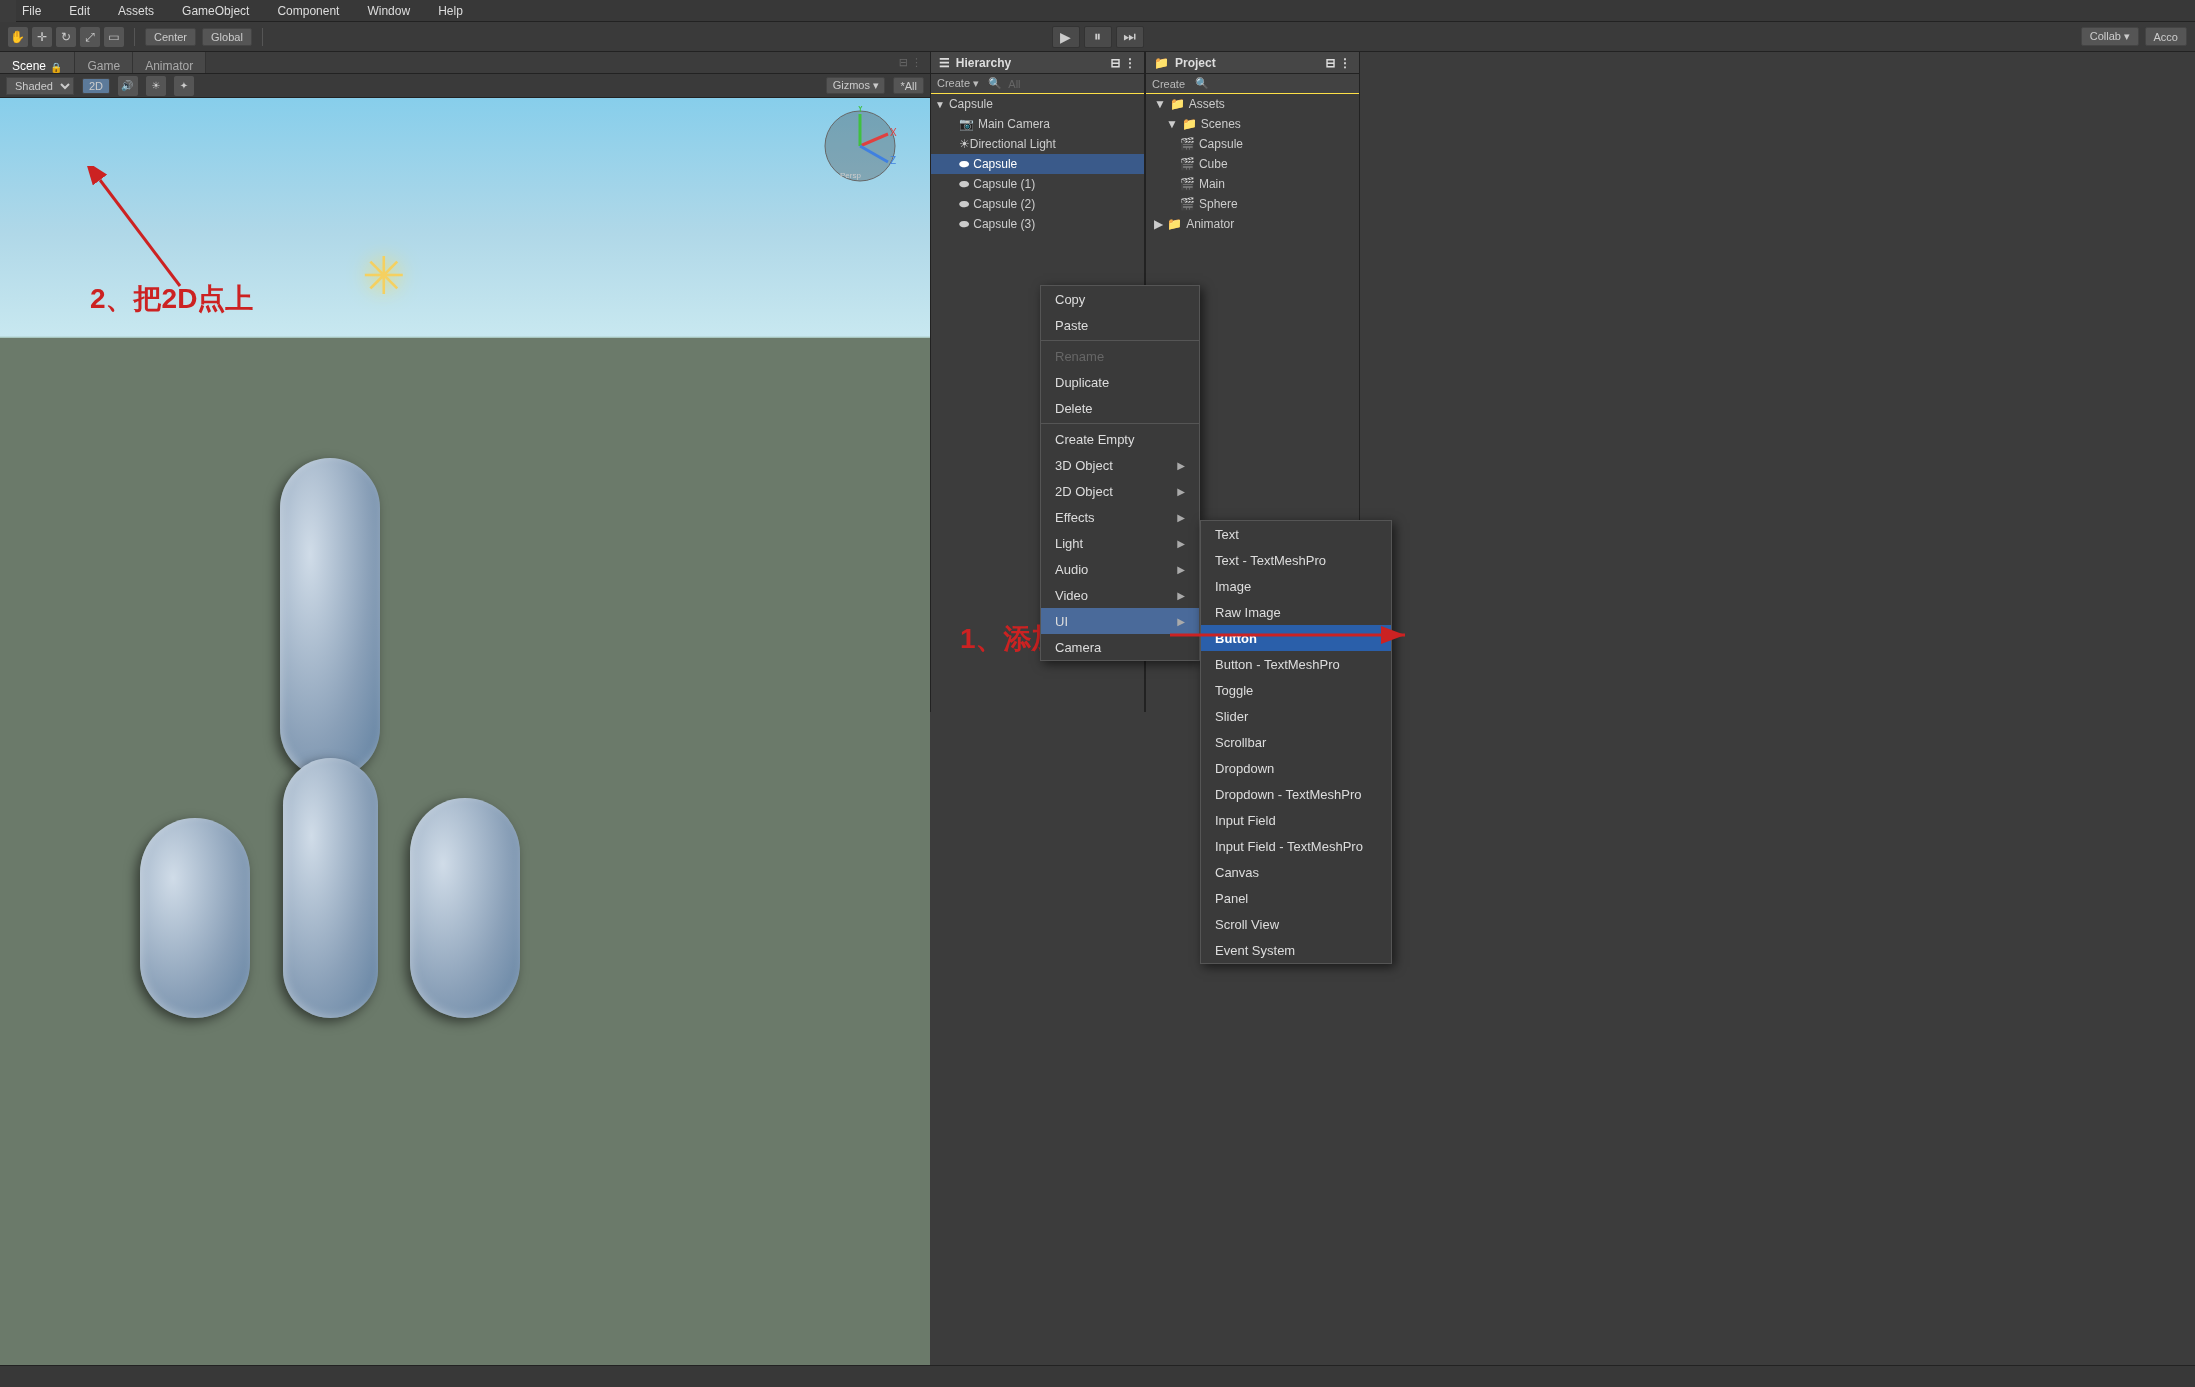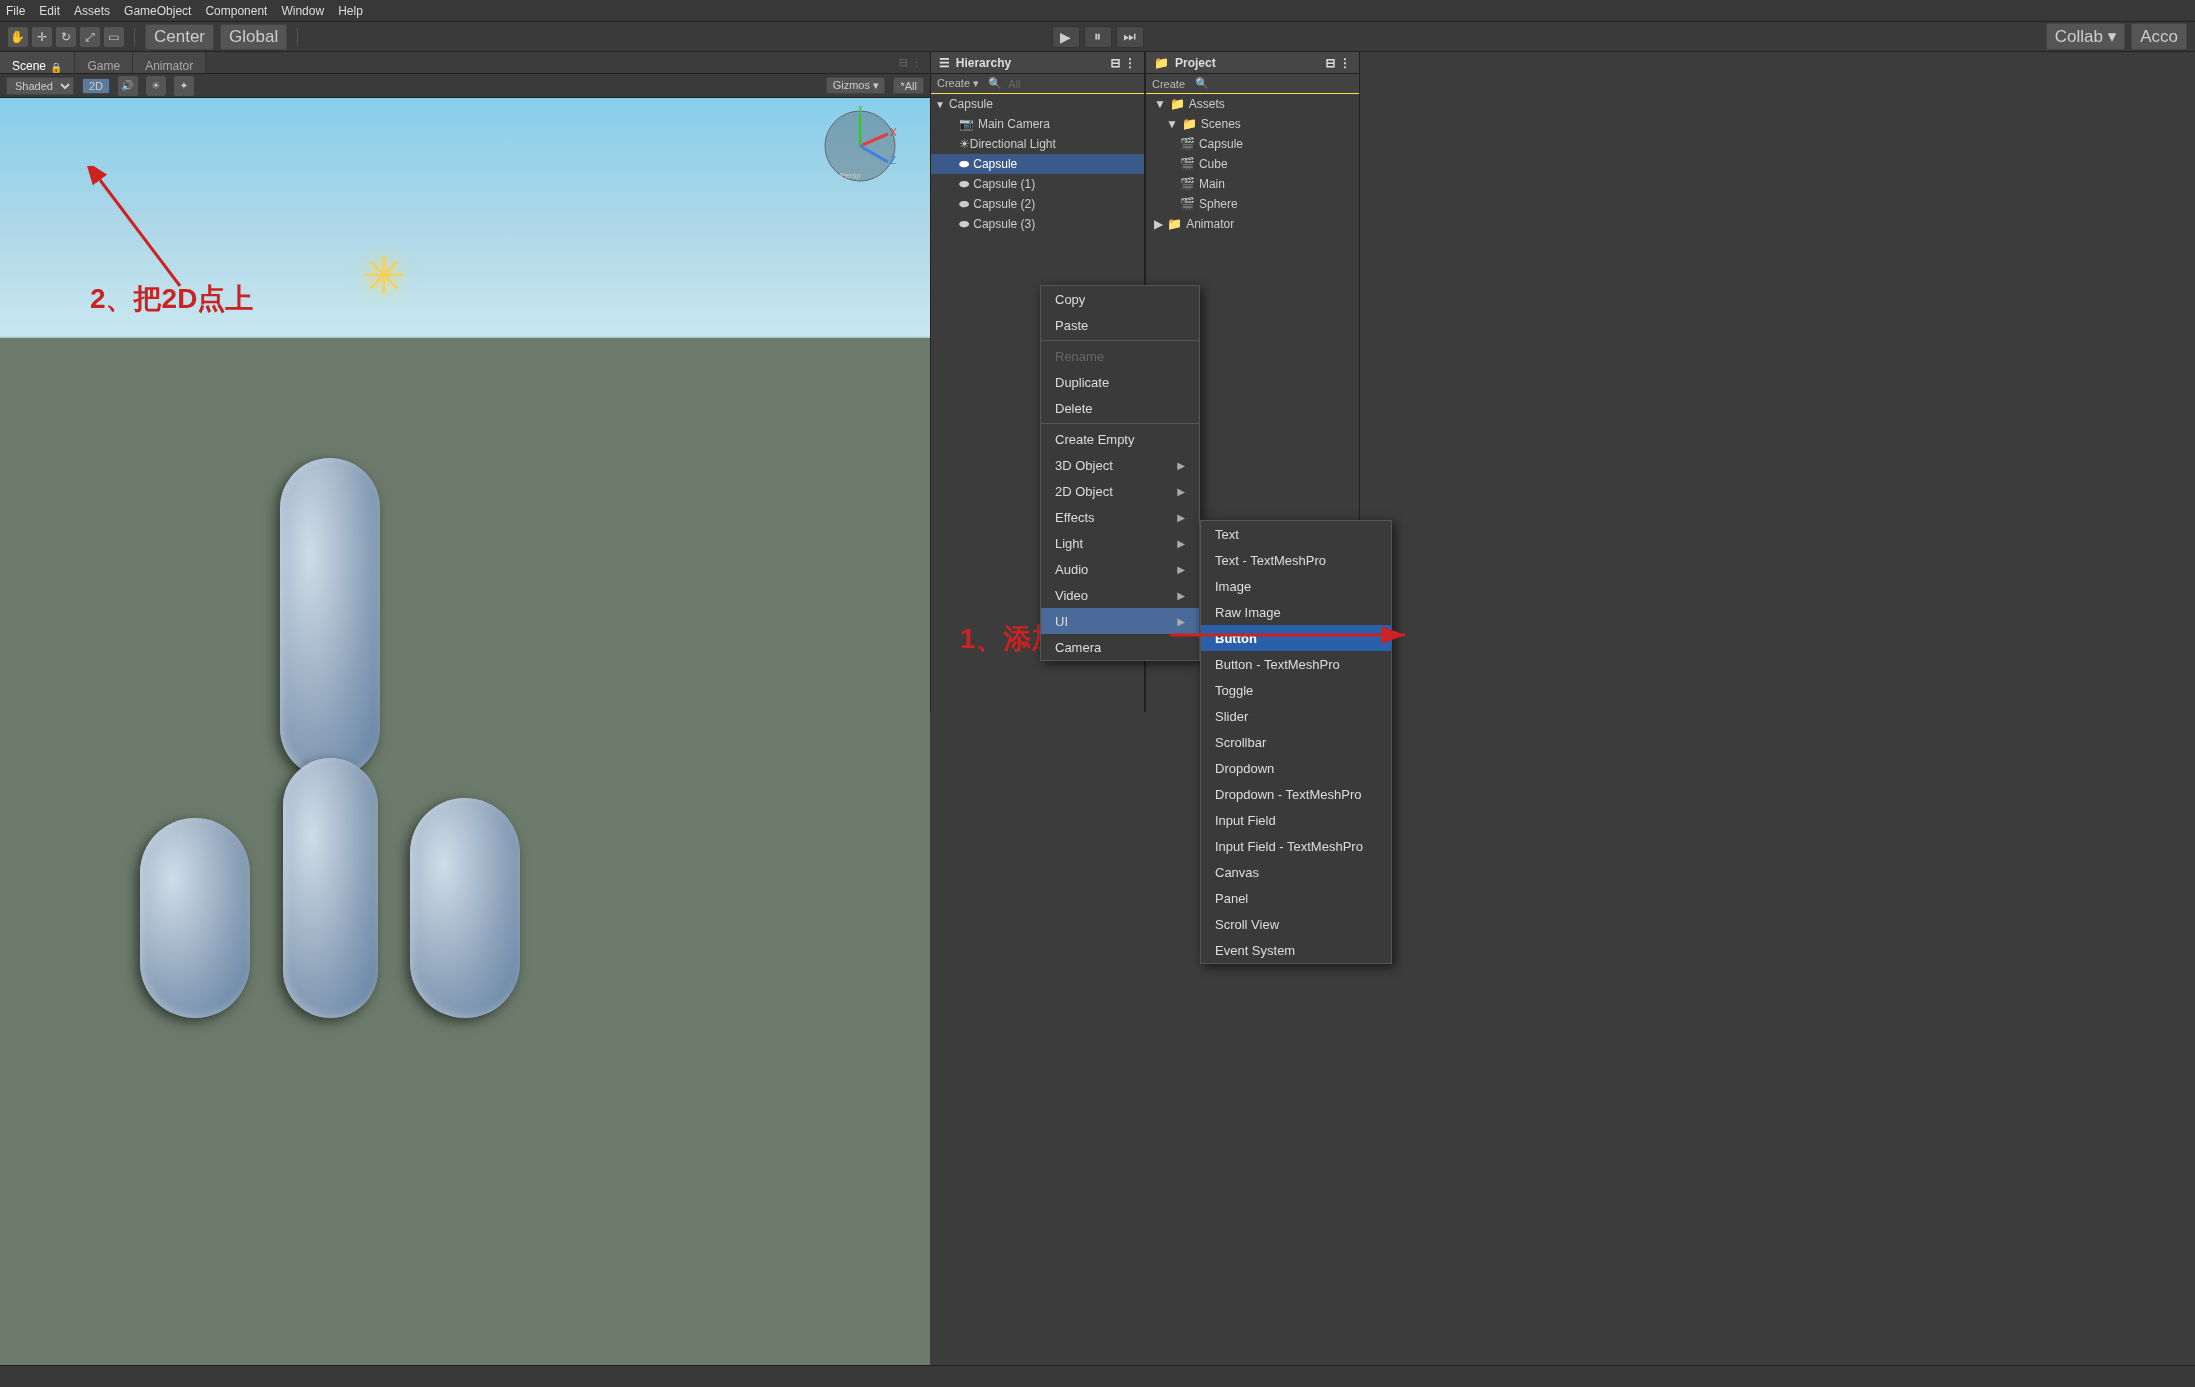--- a/index.html
+++ b/index.html
@@ -10,27 +10,27 @@
       font-family: 'Segoe UI', Arial, sans-serif;
       font-size: 13px;
       color: #ccc;
       overflow: hidden;
       position: relative;
     }
 
     
     .menu-bar {
       position: absolute;
-      top: 0; left: 0; right: 0;
+      top: 0; left: 16px; right: 0;
       height: 22px;
       background: #383838;
       display: flex;
       align-items: center;
       padding: 0 6px;
-      gap: 14px;
+      gap: 28px;
       border-bottom: 1px solid #222;
       z-index: 100;
     }
     .menu-bar span {
       font-size: 12px;
       color: #ddd;
       cursor: pointer;
     }
 
     
@@ -44,21 +44,21 @@
       padding: 0 8px;
       gap: 6px;
       border-bottom: 1px solid #222;
       z-index: 100;
     }
     .toolbar-btn {
       background: #555;
       border: 1px solid #444;
       color: #ccc;
       padding: 2px 8px;
-      font-size: 17px;
+      font-size: 11px;
       cursor: pointer;
       border-radius: 2px;
     }
     .toolbar-group {
       display: flex;
       gap: 4px;
       align-items: center;
     }
     .toolbar-sep {
       width: 1px;

